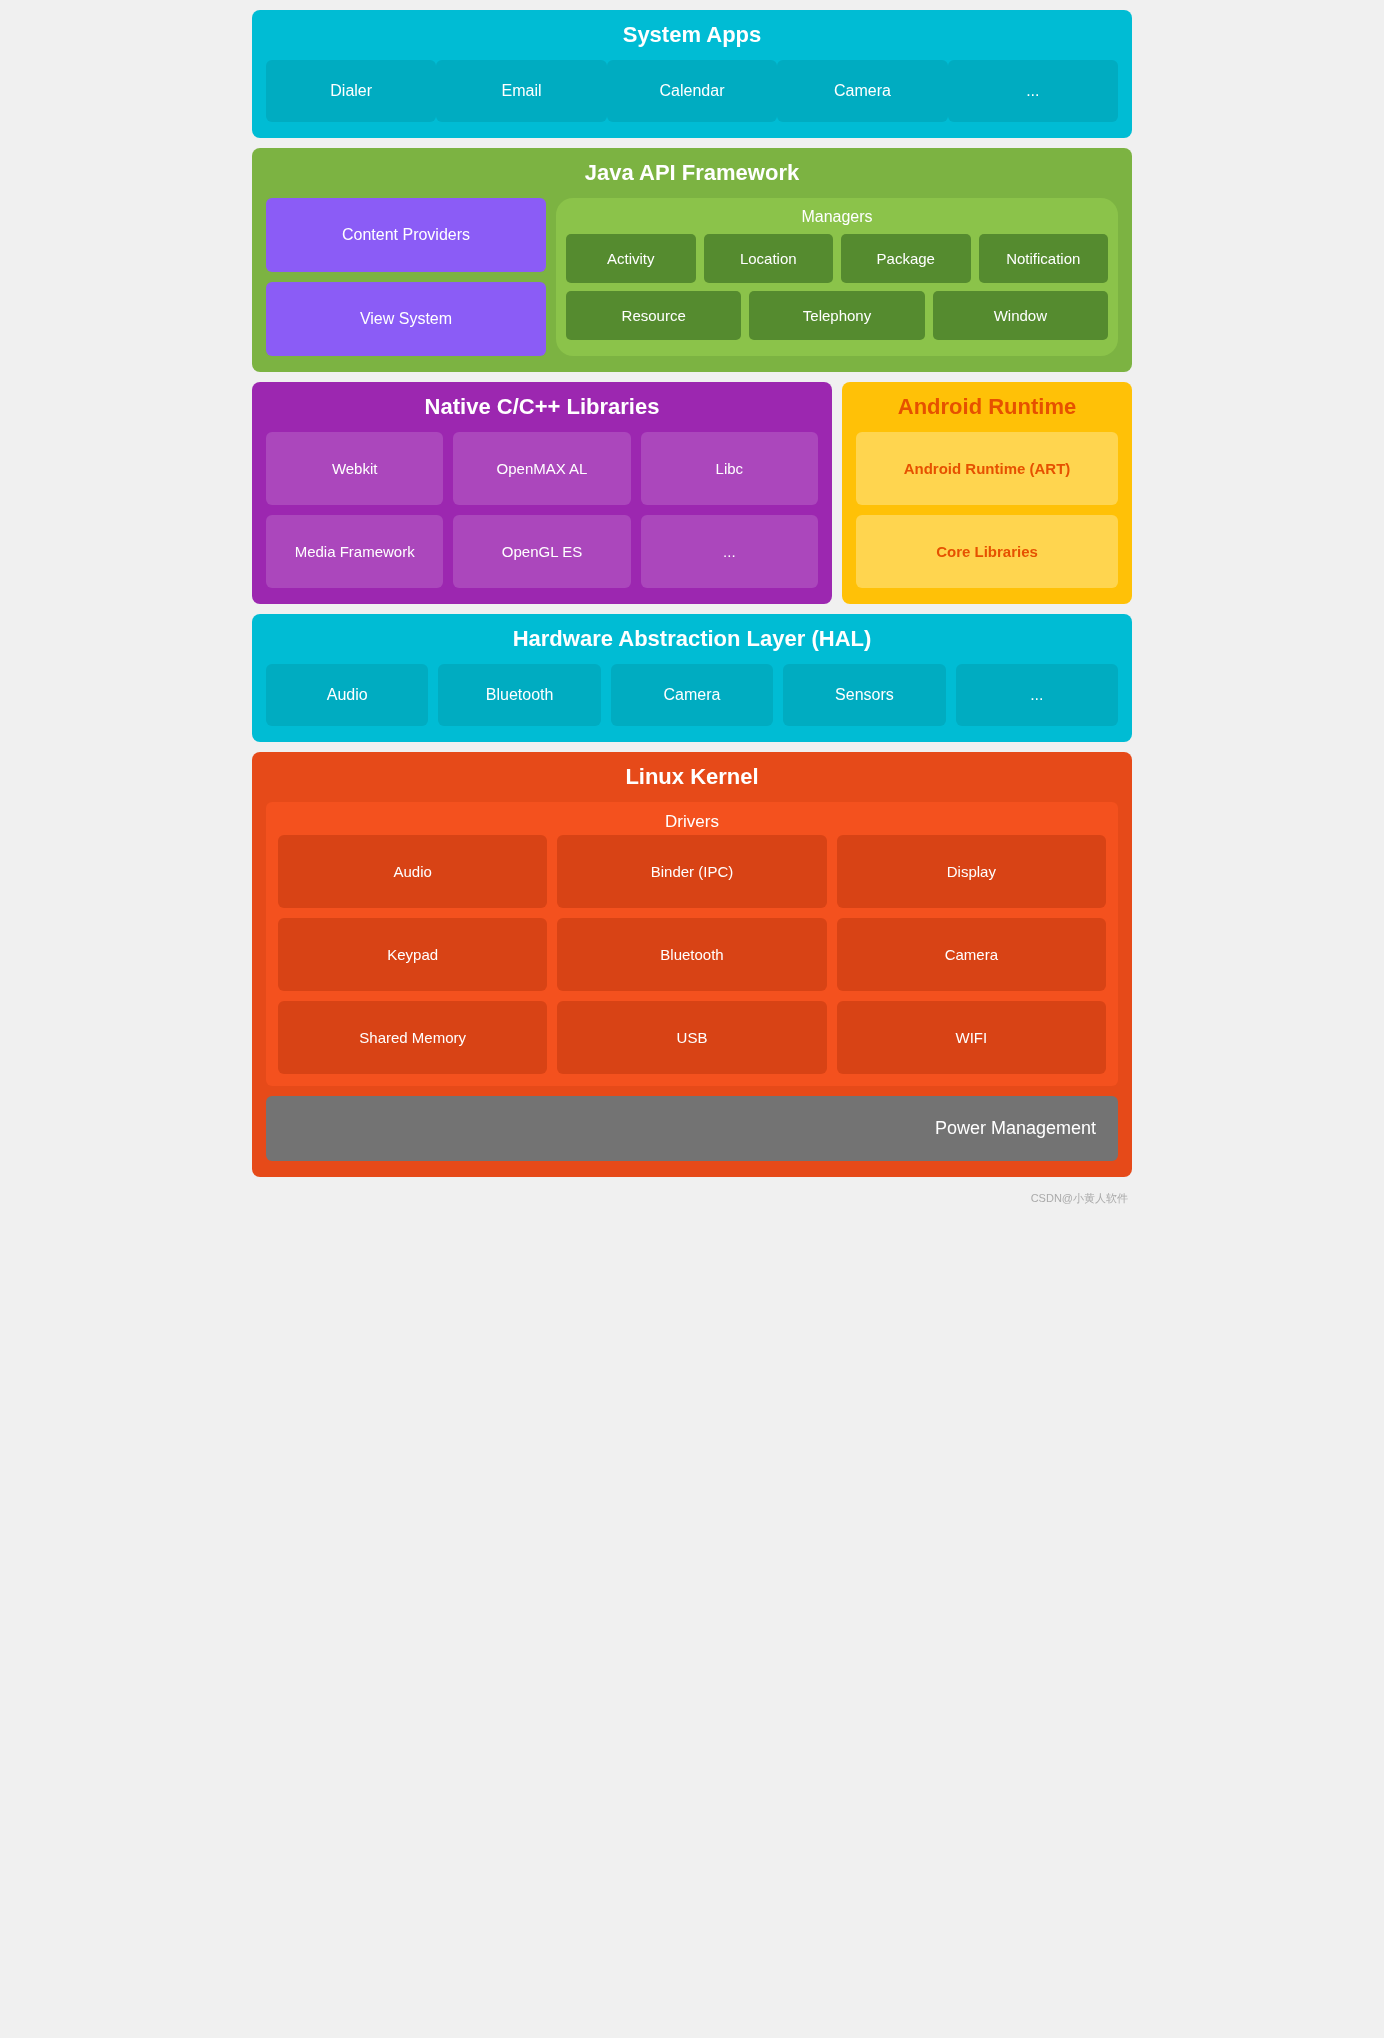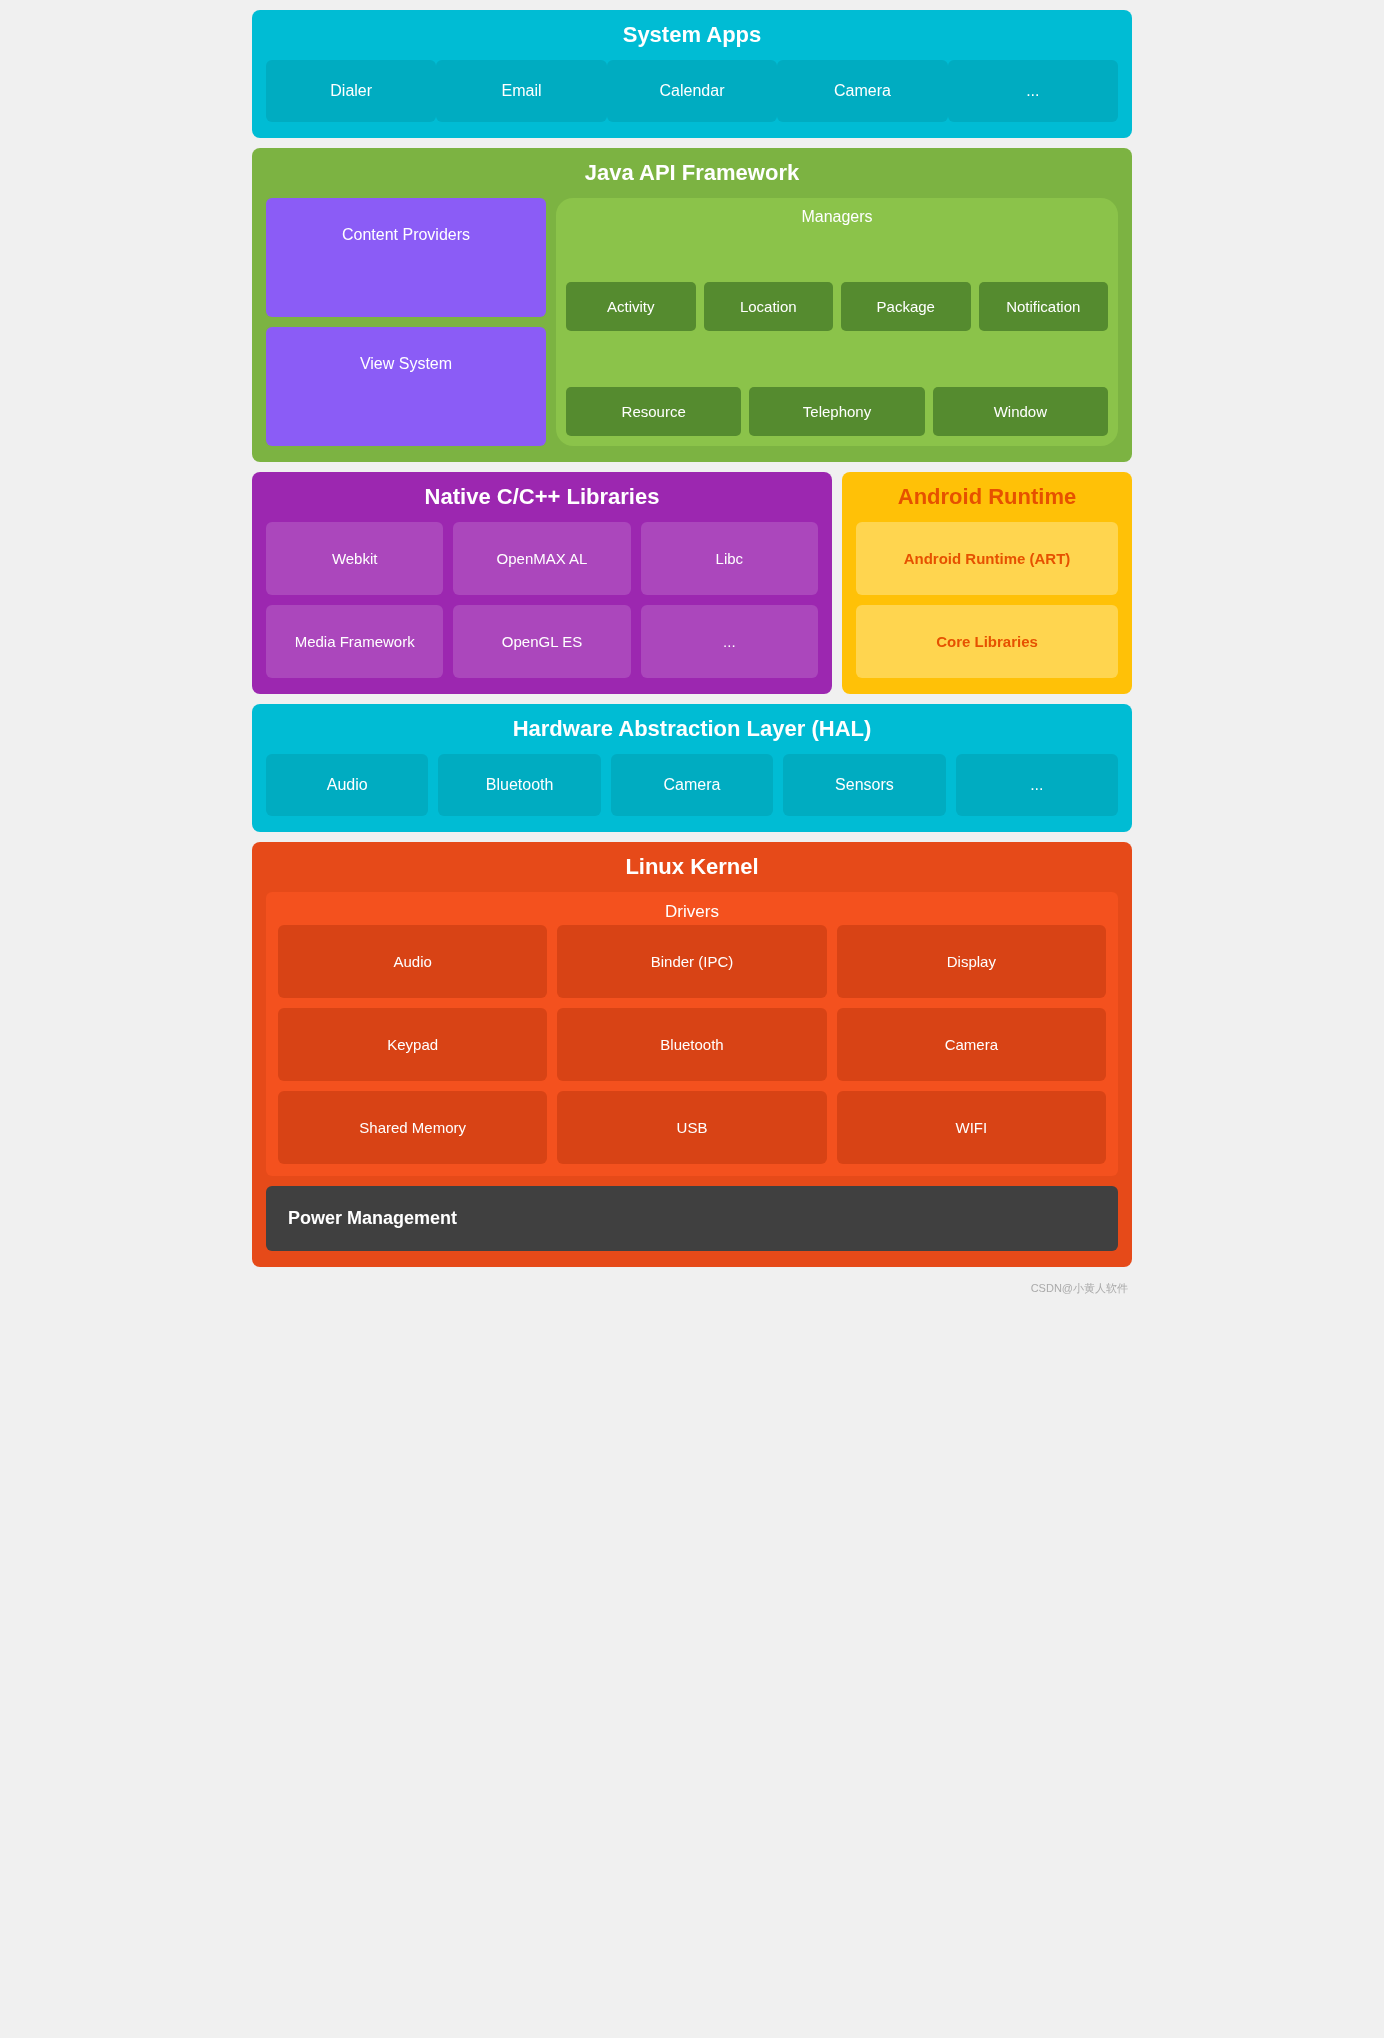--- a/index.html
+++ b/index.html
@@ -80,21 +80,20 @@
     }
     .managers-grid {
       display: flex;
       flex-direction: column;
       gap: 8px;
     }
     .managers-row {
       display: flex;
       gap: 8px;
       justify-content: center;
-      margin-top: 48px;
     }
     .manager-card {
       background: #558B2F;
       color: white;
       border-radius: 5px;
       padding: 16px 14px;
       text-align: center;
       font-size: 15px;
       flex: 1;
     }
@@ -199,27 +198,27 @@
     }
     .driver-card {
       background: #D84315;
       color: white;
       border-radius: 6px;
       padding: 28px 10px;
       text-align: center;
       font-size: 15px;
     }
     .power-mgmt {
-      background: #404040;
+      background: #737373;
       color: white;
       border-radius: 6px;
       padding: 22px;
-      text-align: left;
+      text-align: right;
       font-size: 18px;
-      font-weight: bold;
+      font-weight: normal;
     }
 
     .watermark {
       text-align: right;
       font-size: 11px;
       color: #aaa;
       padding: 4px 14px 6px;
     }
   </style>
 </head>

